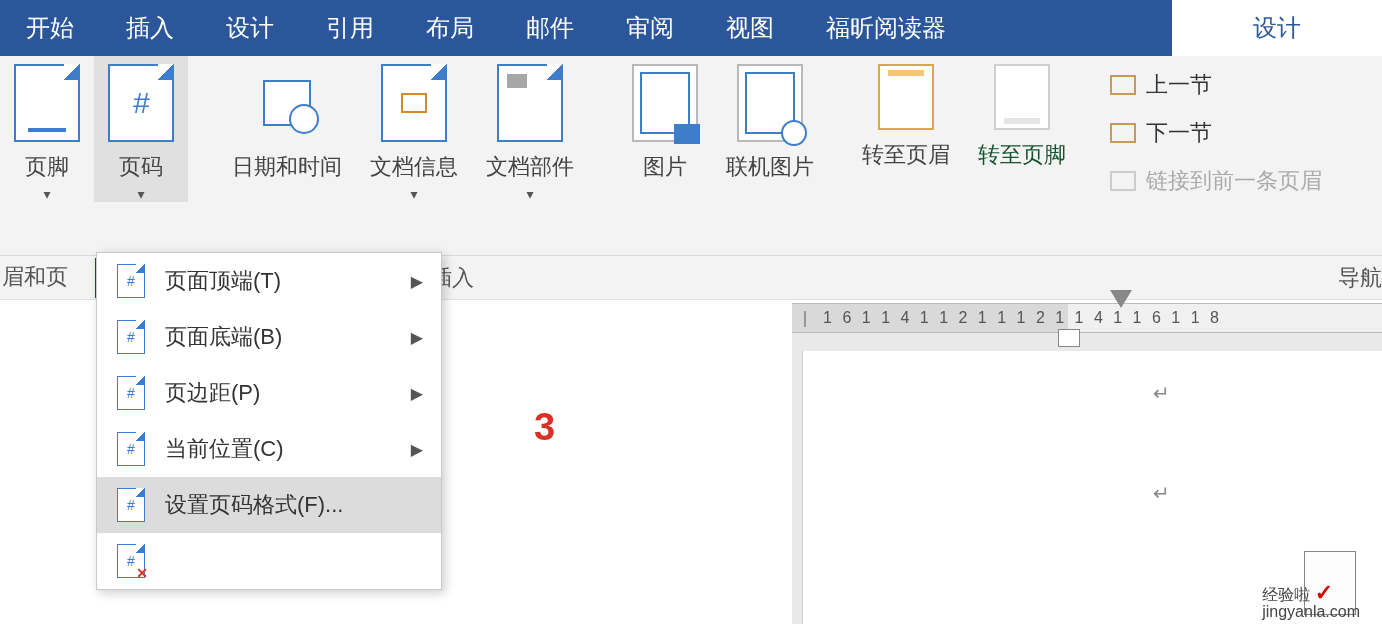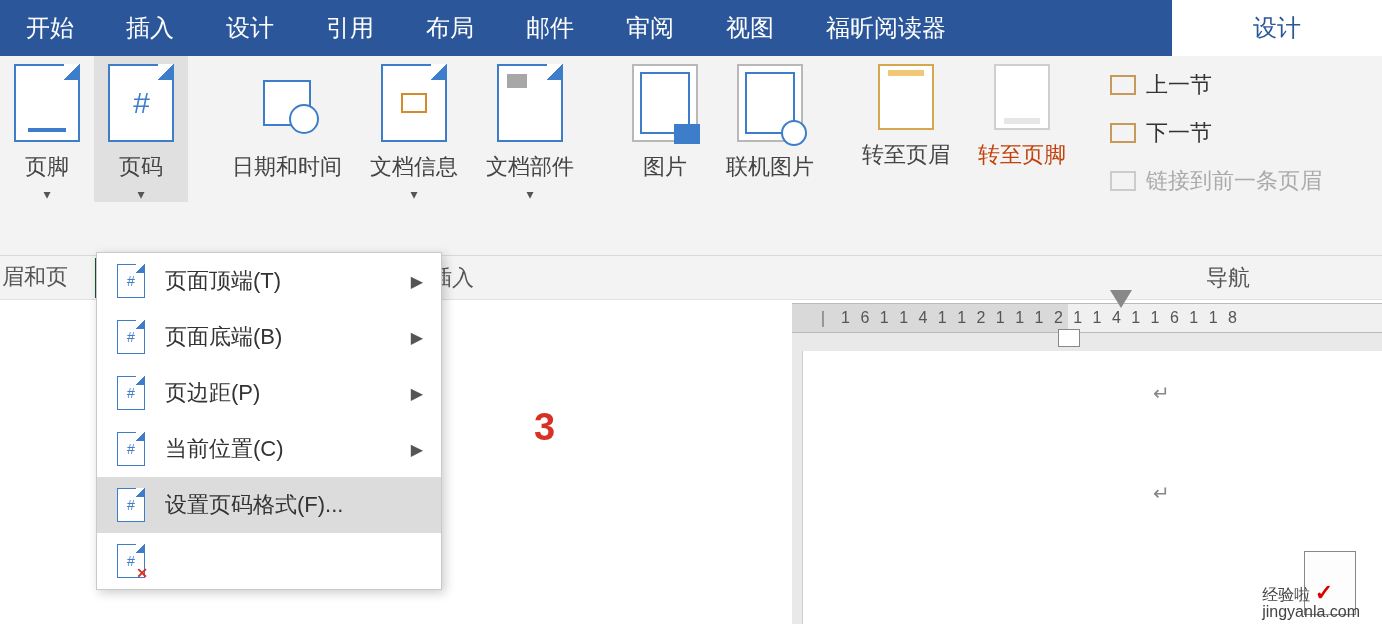--- a/index.html
+++ b/index.html
@@ -21,35 +21,35 @@
     .caret { font-size:14px; color:#555; margin-top:4px; }
 
     .nav-group { margin-left:20px; padding-top:10px; display:flex; flex-direction:column; gap:10px; font-size:22px; color:#333; }
     .nav-item { display:flex; align-items:center; gap:10px; padding:4px 10px; cursor:pointer;text-align:center;}
     .nav-item.disabled { color:#aaa; }
     .ni-ic { width:26px; height:20px; border:2px solid #c79a59; display:inline-block; }
     .ni-ic.disabled { border-color:#ccc; }
 
     .lower-row { display:flex; height:44px; align-items:center; padding-left:10px; font-size:22px; color:#555; border-bottom:1px solid #e0e0e0; background:#f3f3f3; }
     .sec-lab2{ margin-left:420px; }
-    .sec-lab3{ margin-left:auto; margin-right:132px; color:#555;}
+    .sec-lab3{ margin-left:auto; color:#555;}
 
     
     .menu { position:absolute; top:252px; left:96px; width:346px; background:#fff; border:1px solid #c9c9c9; box-shadow:3px 3px 10px rgba(0,0,0,.2); }
     .mitem { display:flex; align-items:center; height:56px; padding:0 20px; font-size:22px; color:#333; cursor:pointer; position:relative;}
     .mitem.hov { background:#dcdcdc; }
     .mitem .mic { width:28px; height:34px; border:1.5px solid #3d7dca; background:#fff; display:flex; align-items:center; justify-content:center; font-size:14px; color:#3d7dca; margin-right:20px; position:relative;}
     .mitem .mic .mf { position:absolute; top:-1px; right:-1px; width:9px; height:9px; background:linear-gradient(135deg,#fff 49%,#3d7dca 50%);}
     .mitem .chev { position:absolute; right:18px; color:#555; font-size:16px;}
     .mitem .mic.red::after{content:"✕";position:absolute;bottom:-4px;right:-4px;color:#d93025;font-size:14px;font-weight:bold;}
 
     .label-3 { position:absolute; left:534px; top:406px; font-size:38px; font-weight:700; color:#d93025; font-family:Arial;}
 
     
-    .ruler { position:absolute; top:303px; left:792px; right:0; height:30px; background:#f0f0f0; border-top:1px solid #bbb; border-bottom:1px solid #bbb; display:flex; align-items:center; font-size:16px; color:#555; letter-spacing:3px; padding-left:23px;}
+    .ruler { position:absolute; top:303px; left:792px; right:0; height:30px; background:#f0f0f0; border-top:1px solid #bbb; border-bottom:1px solid #bbb; display:flex; align-items:center; font-size:16px; color:#555; letter-spacing:3px; padding-left:5px;}
     .ruler .shade { position:absolute; left:0; width:276px; top:0; bottom:0; background:#d9d9d9; }
     .ruler span { position:relative; z-index:2; }
     .tab-marker { position:absolute; top:290px; left:1110px; width:0; height:0; border-left:11px solid transparent; border-right:11px solid transparent; border-top:18px solid #888; z-index:5;}
     .ind-marker { position:absolute; top:329px; left:1058px; width:22px; height:18px; background:#fff; border:1px solid #888; z-index:5;}
 
     .doc { position:absolute; top:333px; left:792px; right:0; bottom:0; background:#e9e9e9; }
     .page { position:absolute; top:18px; left:10px; right:0; bottom:0; background:#fff; border-left:1px solid #ccc;}
     .para { position:absolute; color:#888; font-size:20px; }
     .para.p1{ top:30px; left:350px;}
     .para.p2{ top:130px; left:350px;}
@@ -144,21 +144,21 @@
 
   <div style="width:20px;"></div>
 
   <div class="rbtn">
     <div class="ricon small" style="border-color:#d6a74f;">
       <div style="position:absolute;top:4px;width:70%;height:6px;background:#f2c778;"></div>
     </div>
     <div>转至页眉</div>
   </div>
 
-  <div class="rbtn" style="color:#c2410c;">
+  <div class="rbtn" style="color:#14532d;">
     <div class="ricon small" style="border-color:#cfcfcf;">
       <div style="position:absolute;bottom:4px;width:70%;height:6px;background:#e6e6e6;"></div>
     </div>
     <div>转至页脚</div>
   </div>
 
   <div class="nav-group">
     <div class="nav-item">
       <span class="ni-ic"></span>
       <span>上一节</span>

